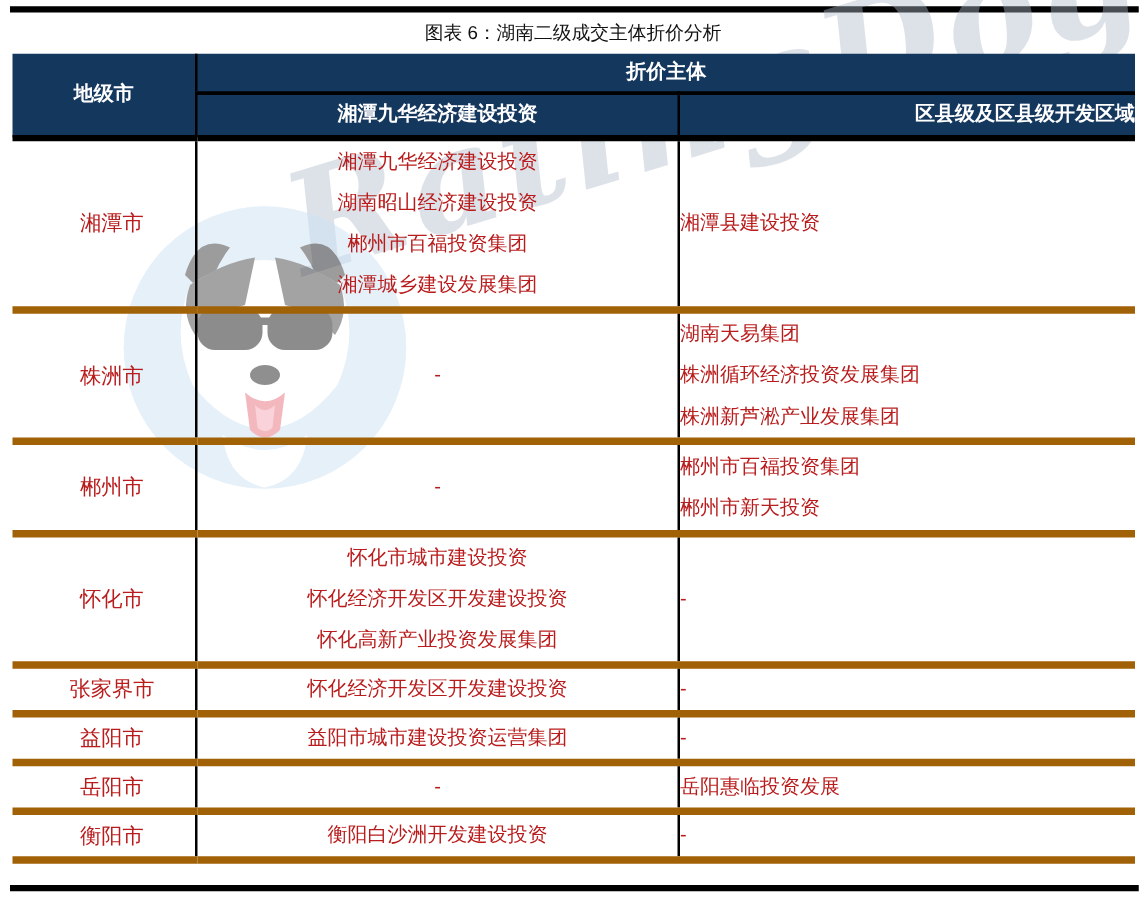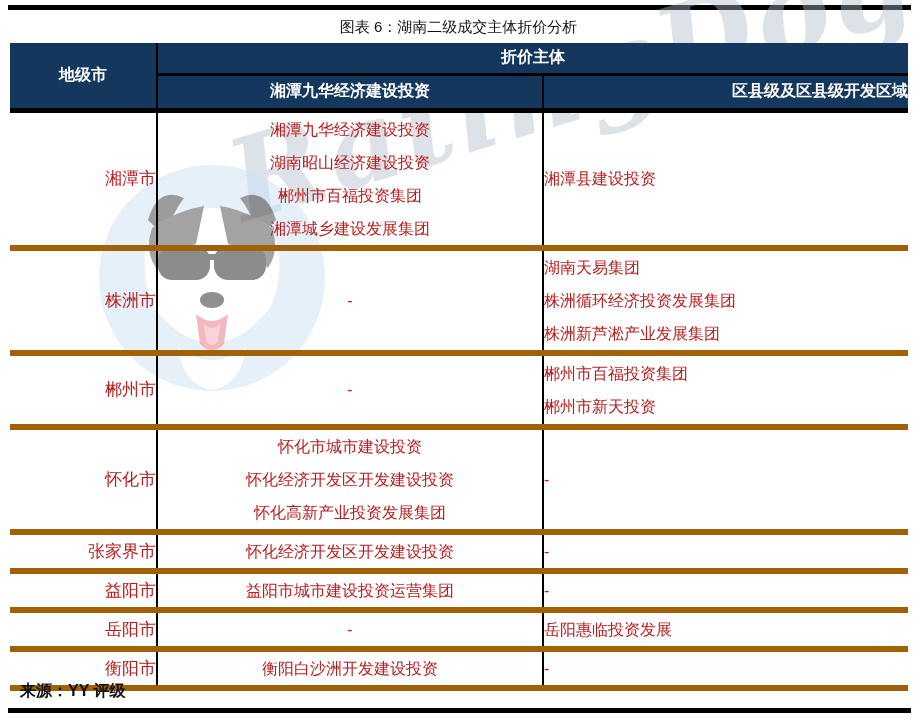--- a/index.html
+++ b/index.html
@@ -51,21 +51,21 @@
   th.h-group{border-bottom:3px solid #000;margin-left:33px;}
   th.h-sub-left{border-bottom:5px solid #000;border-right:2px solid #000;}
   th.h-sub-right{border-bottom:5px solid #000;text-align:right;}
 
   tbody td{
     padding:0;border-bottom:6px solid #a16207;
     color:#b91c1c;font-size:16px;vertical-align:middle;
     background:transparent;
   }
   td.city{
-    text-align:right;padding-left:13px;font-size:17px;
+    text-align:center;padding-left:13px;font-size:17px;
   }
   td.mid{border-left:2px solid #000;border-right:2px solid #000;text-align:center;}
   td.right{text-align:left;}
   .cell-line{line-height:33px;}
 
   .source{
     position:absolute;left:20px;top:676px;height:30px;line-height:30px;
     font-size:16px;font-weight:bold;color:#111;z-index:3;
   }
 </style>
@@ -197,17 +197,16 @@
         <td class="mid">
             <div class="cell-line">衡阳白沙洲开发建设投资</div>
           </td>
         <td class="right">
             <div class="cell-line">-</div>
           </td>
       </tr>
     </tbody>
   </table>
 
-  <div class="source">来源：YY 评级</div>
 
   <div class="rule bottom-rule"></div>
 
 </div>
 
 </body></html>

